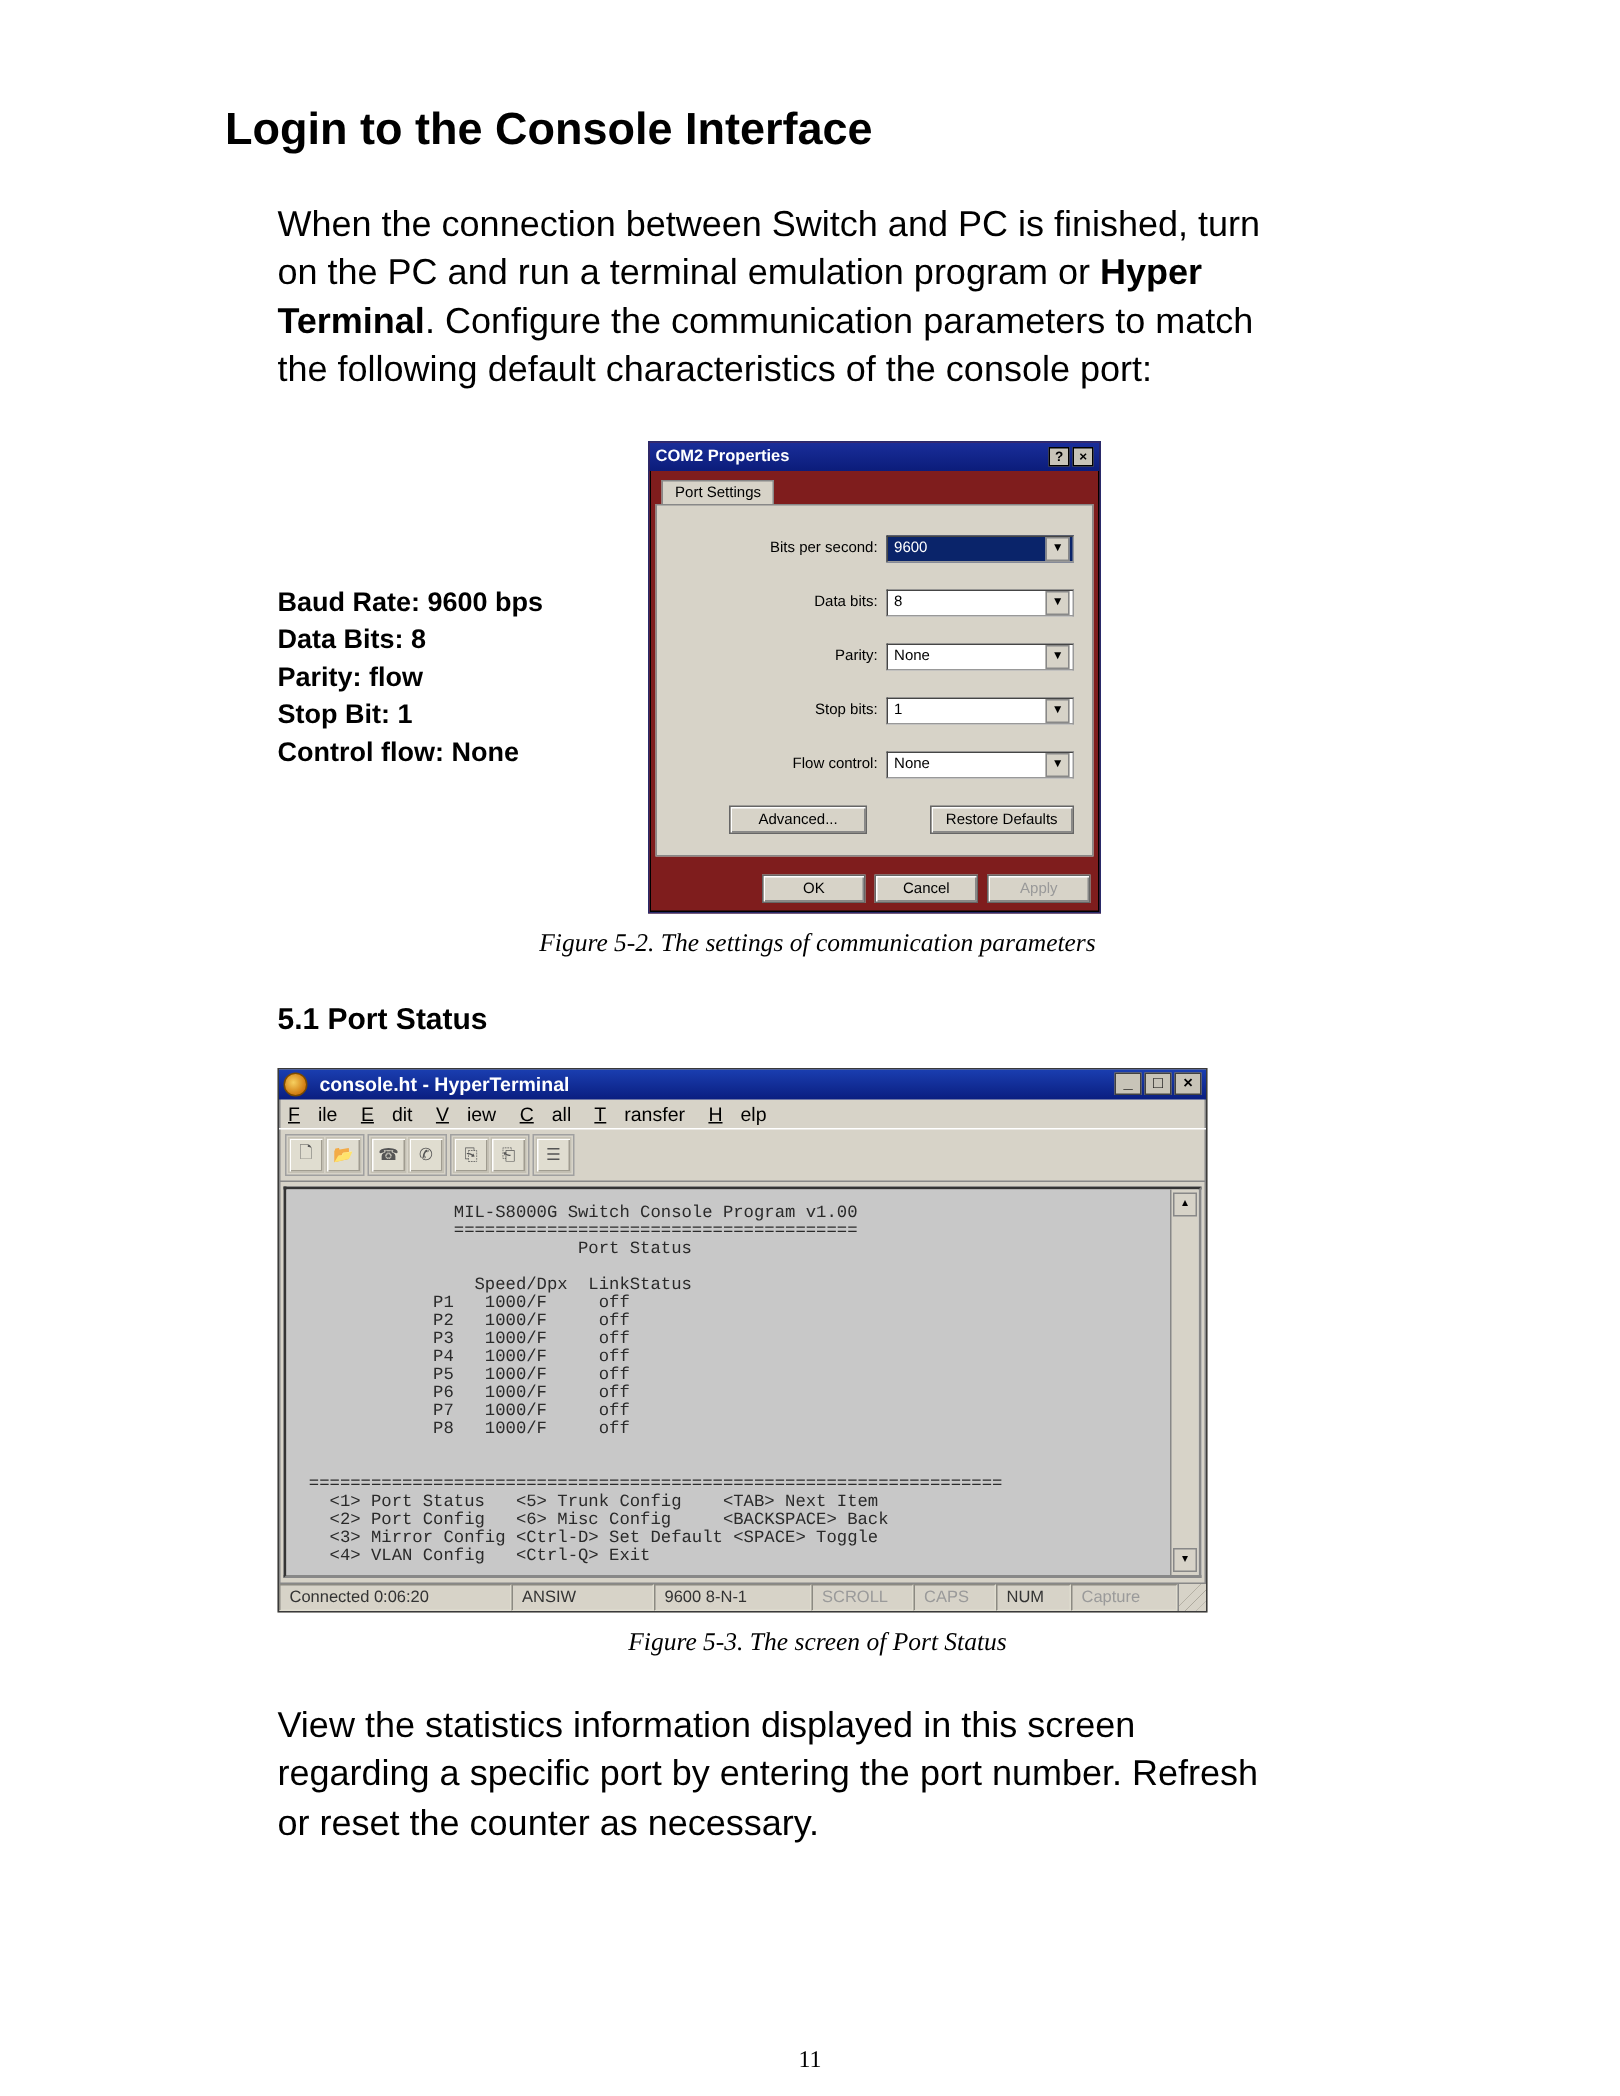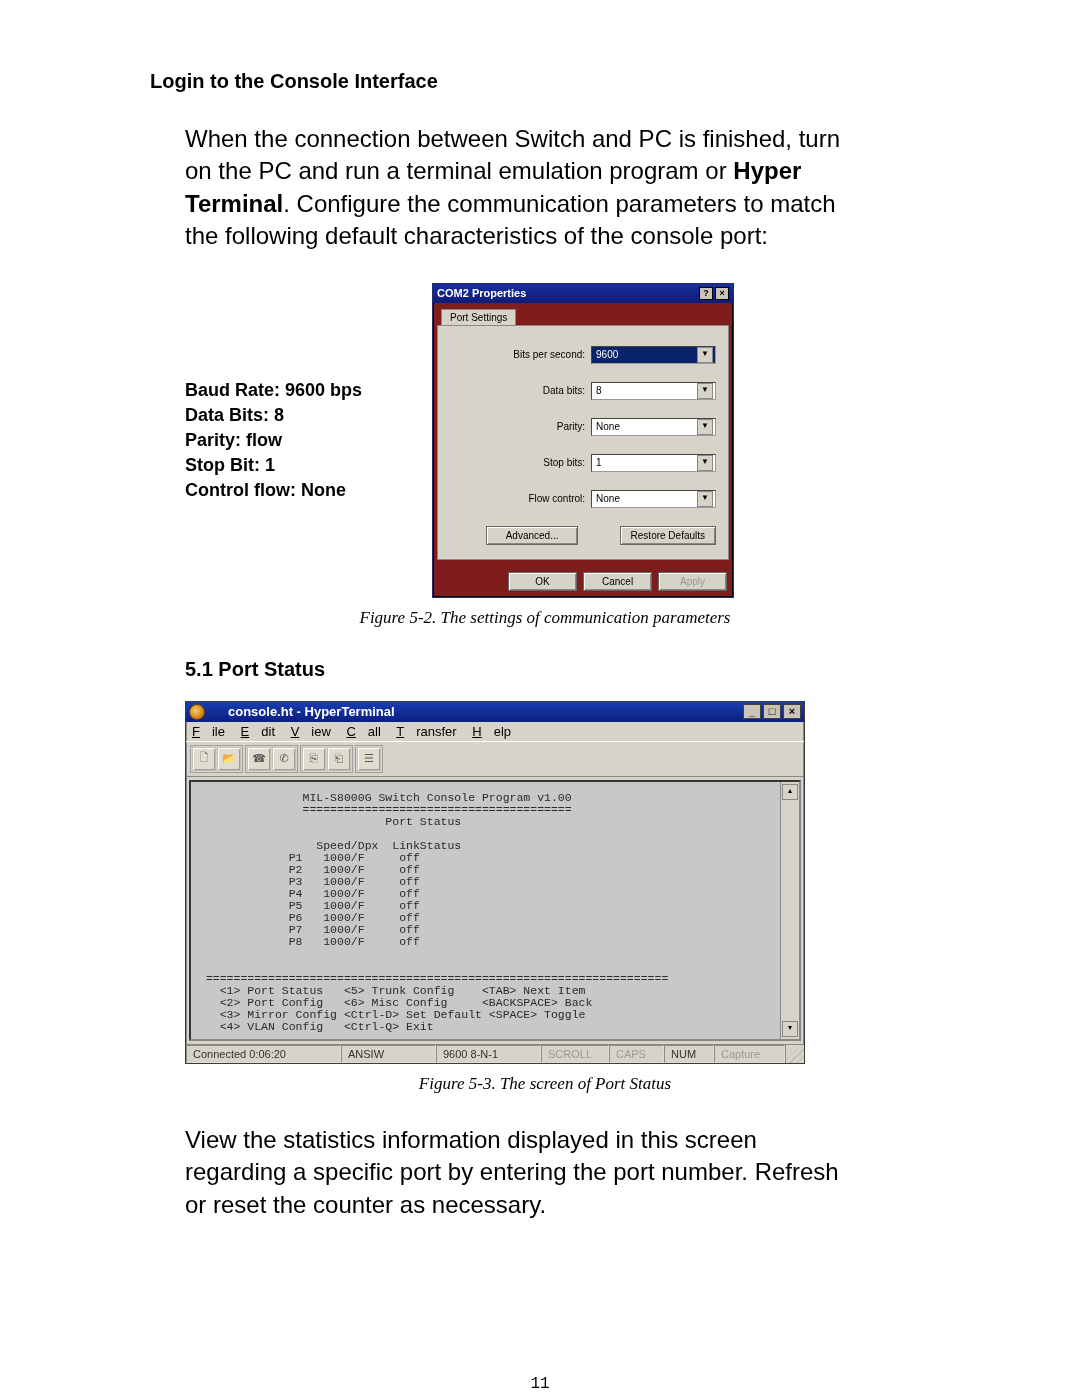--- a/index.html
+++ b/index.html
@@ -11,21 +11,21 @@
   }
   .page {
     width: 1080px;
     min-height: 1397px;
     margin: 0 auto;
     box-sizing: border-box;
     padding: 70px 140px 40px 150px;
     position: relative;
   }
   h1.title {
-    font-size: 20px;
+    font-size: 30px;
     font-weight: bold;
     margin: 0 0 30px 0;
   }
   .body-text {
     font-size: 24px;
     line-height: 1.35;
     margin: 0 0 30px 35px;
     max-width: 660px;
   }
   .bold { font-weight: bold; }
@@ -187,21 +187,21 @@
     display: flex;
     align-items: center;
     justify-content: space-between;
     padding: 2px 3px;
     font-weight: bold;
     font-size: 13px;
   }
   .ht-titlebar .left {
     display:flex;
     align-items:center;
-    gap:23px;
+    gap:8px;
   }
   .ht-titlebar .ht-icon {
     width: 14px;
     height: 14px;
     background: radial-gradient(circle at 40% 40%, #f6d060 0, #d07a10 70%);
     border-radius: 50%;
     border:1px solid #7a4a00;
   }
   .ht-titlebar .win-btns { display:flex; gap:2px;}
   .ht-titlebar .win-btn2 {
@@ -292,24 +292,24 @@
     box-sizing:border-box;
   }
   .ht-status .cell.dim { color: #9a9a9a; }
   .ht-status .grip {
     width: 18px;
     background: linear-gradient(135deg,#d7d3c8 40%,#a8a498 41%,#d7d3c8 42%,#d7d3c8 60%,#a8a498 61%,#d7d3c8 62%,#d7d3c8 80%,#a8a498 81%,#d7d3c8 82%);
     border-left:1px solid #888;
   }
   .page-number {
     text-align:center;
-    font-family: Liberation Mono, monospace;
+    font-family: Liberation Serif, serif;
     font-size:16px;
     position:absolute;
-    bottom: 4px;
+    bottom: 14px;
     left:0;right:0;
   }
 </style>
 </head>
 <body>
 
 <div class="page">
 
   <h1 class="title">Login to the Console Interface</h1>
 

